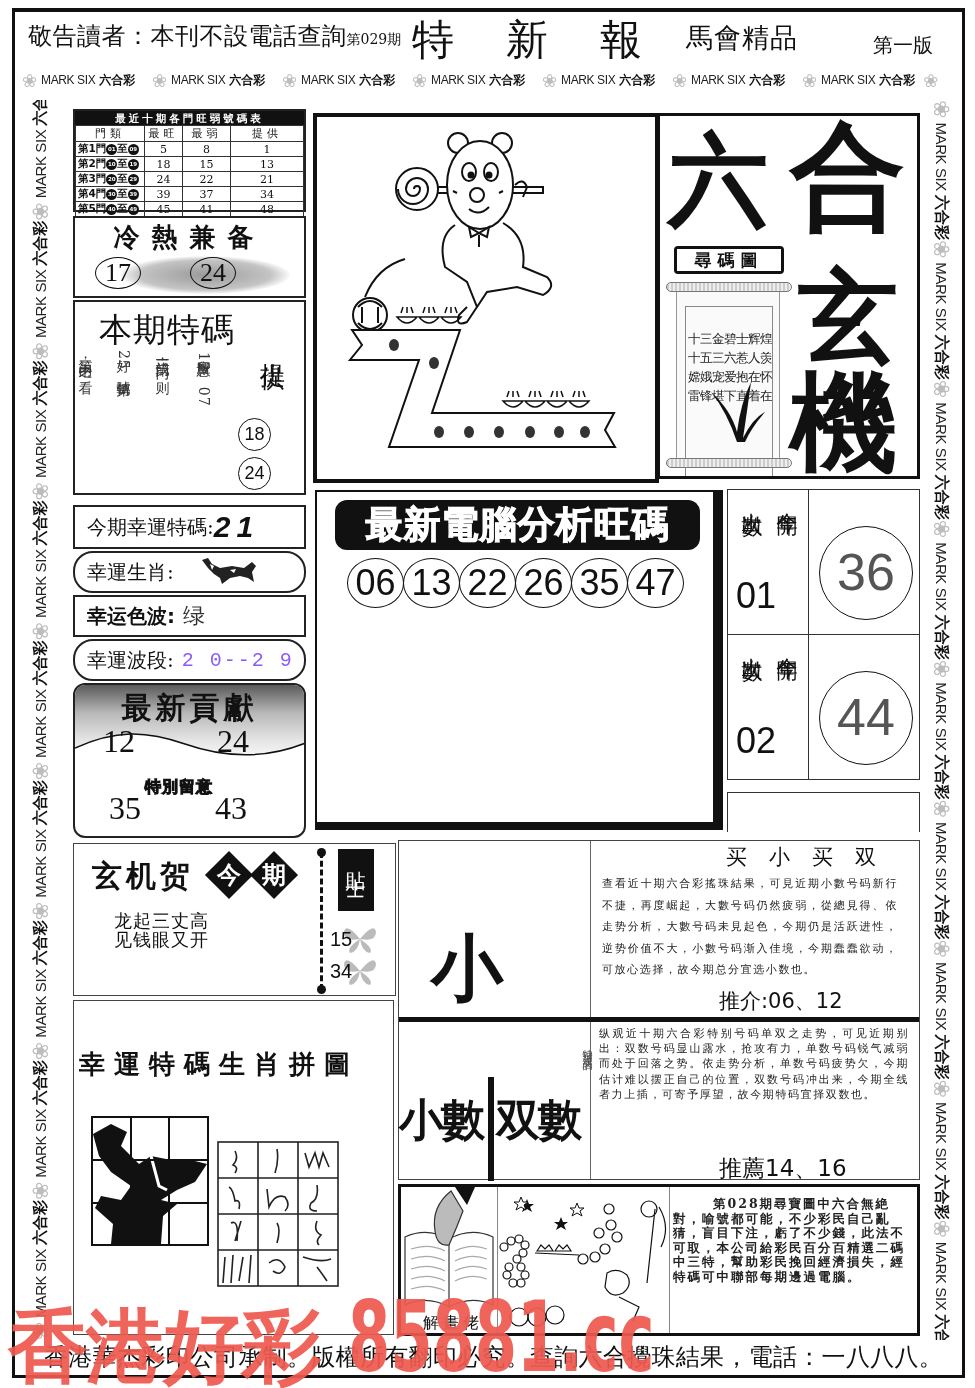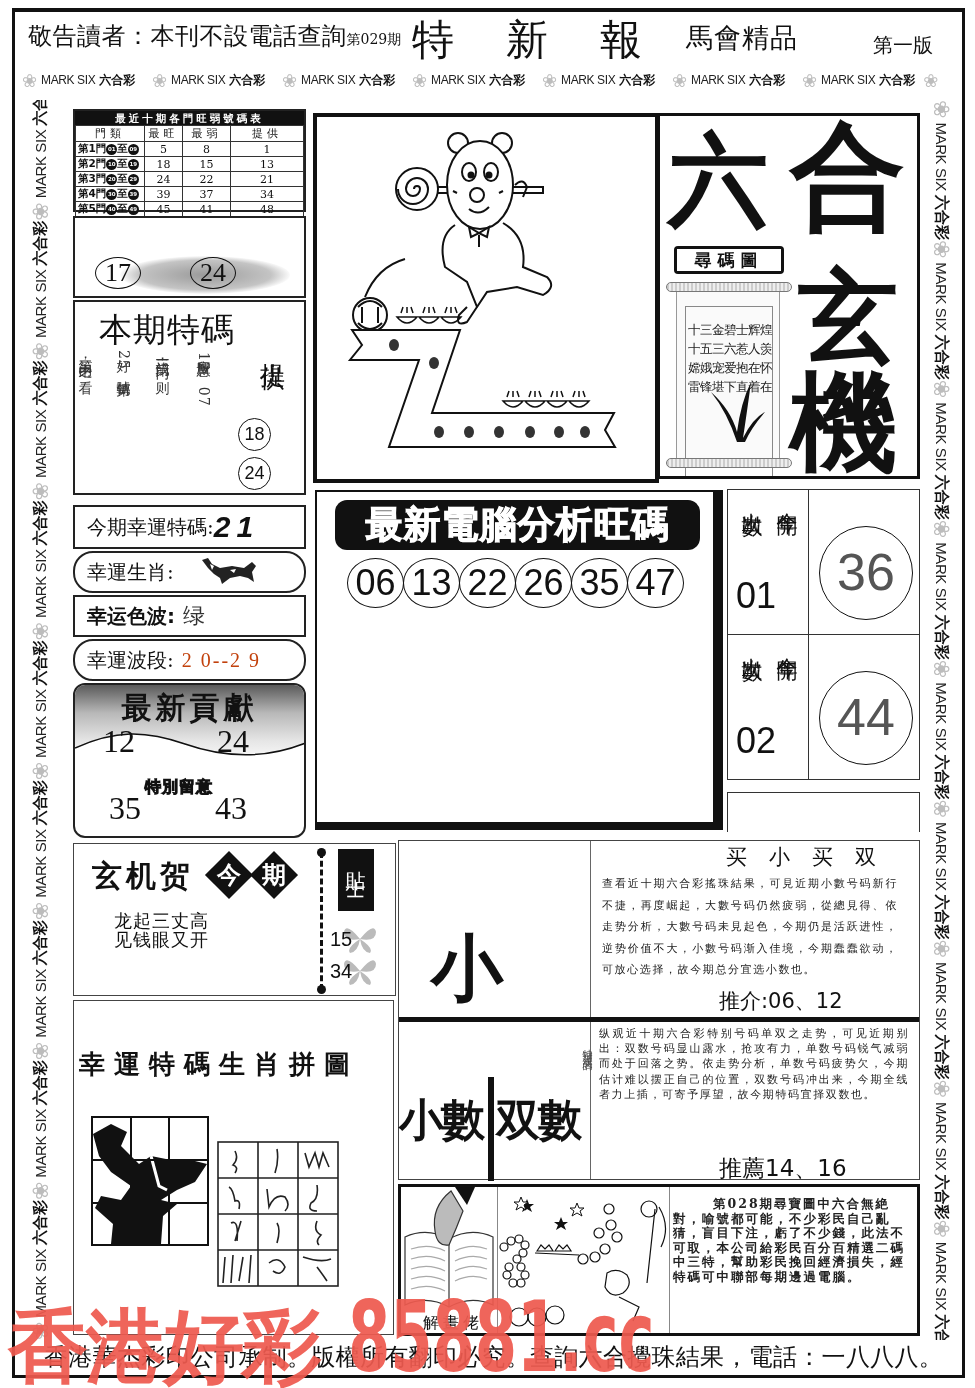--- a/index.html
+++ b/index.html
@@ -60,21 +60,21 @@
 .ct-note{position:absolute;left:70px;top:92px;font-family:"DejaVu Sans",sans-serif;font-weight:bold;font-size:16px;color:#fff;-webkit-text-stroke:1px #111;letter-spacing:1px}
 
 .cart{left:313px;top:113px;width:346px;height:370px;border:4px solid #111}
 
 .xj{left:658px;top:113px;width:262px;height:366px;border:3px solid #111;border-left-width:2px;overflow:hidden}
 .xj-ch{position:absolute;font-size:100px;font-weight:bold;line-height:1;font-family:"DejaVu Serif",serif}
 .xj-label{position:absolute;left:14px;top:130px;width:110px;height:28px;background:#111;border-radius:4px;padding:3px}
 .xj-label span{display:block;background:#fff;height:22px;font-size:17px;letter-spacing:6px;text-align:center;line-height:22px;font-weight:bold}
 .rod{position:absolute;left:6px;width:126px;height:10px;border-radius:5px;background:repeating-linear-gradient(90deg,#ccc 0 2px,#eee 2px 4px);border:1px solid #777}
 .paper{position:absolute;left:16px;top:176px;width:104px;height:168px;border-left:1px solid #999;border-right:1px solid #999;background:#fafafa}
-.paper-inner{position:absolute;left:8px;top:14px;width:88px;height:180px;border:1px solid #888;padding:13px 2px}
+.paper-inner{position:absolute;left:8px;top:14px;width:88px;height:180px;border:1px solid #888;padding:22px 2px}
 .paper-inner div{font-size:12.5px;line-height:19px;white-space:nowrap;letter-spacing:-0.5px;color:#222}
 
 .an{left:315px;top:490px;width:408px;height:340px;border:2px solid #111;border-right:10px solid #111;border-bottom:8px solid #111}
 .an-bar{position:absolute;left:18px;top:8px;width:365px;height:50px;background:#111;border-radius:12px;display:flex;align-items:flex-end;justify-content:center}
 .an-bar span{color:#fff;font-family:"DejaVu Sans",sans-serif;font-weight:bold;font-size:37px;letter-spacing:1px;-webkit-text-stroke:1px #fff}
 .an-nums{position:absolute;left:30px;top:66px;display:flex}
 .an-nums span{width:57px;height:50px;border:1.5px solid #111;border-radius:50%;text-align:center;font-family:"Liberation Sans",sans-serif;font-size:36px;line-height:47px;margin-right:-1px}
 .an-p{position:absolute;left:24px;top:132px;width:342px;font-size:16.5px;line-height:27.5px;text-indent:2.6em;text-align:justify;color:#222}
 
 .ys{left:727px;width:193px;height:146px;border:1.5px solid #333}
@@ -311,20 +311,21 @@
       <td>45</td>
       <td>41</td>
       <td>48</td>
     </tr>
   </tbody>
     </table>
 </div>
 
 <div class="abs box hc">
   <div class="hc-shade"></div>
+  <div class="hc-title">冷熱兼备</div>
   <div class="circ" style="left:20px">17</div>
   <div class="circ" style="left:115px">24</div>
 </div>
 
 <div class="abs box sc">
   <div class="sc-title">本期特碼</div>
   <div class="sc-col" style="left:3px">第三门之中，看</div>
   <div class="sc-col" style="left:41px">好25號轉第</div>
   <div class="sc-col" style="left:80px">二门或第一门，则</div>
   <div class="sc-col" style="left:121px">应留意12、07</div>
@@ -343,21 +344,21 @@
     <path d="M2 4 L8 2 L12 8 L20 12 L32 10 L44 12 L52 6 L56 10 L52 16 L54 26 L48 22 L40 20 L30 22 L22 28 L20 22 L14 18 L8 12 Z" fill="#222"></path>
     <path d="M10 8 L14 10 L12 14 Z M30 14 L36 13 L34 17 Z" fill="#fff"></path>
   </svg>
 </div>
 <div class="abs box lk" style="top:595px;height:42px">
   <span style="font-weight:bold;font-family:'DejaVu Sans',sans-serif">幸运色波:</span>
     <span class="v" style="font-weight:300;font-size:22px;color:#333">绿</span>
 </div>
 <div class="abs box lk round" style="top:639px">
   <span>幸運波段:</span>
-    <span class="v" style="font-family:Liberation Serif, serif;letter-spacing:2px;color:#c2410c">2 0--2 9</span>
+    <span class="v" style="font-family:Liberation Mono, monospace;letter-spacing:2px;color:#8b5cf6">2 0--2 9</span>
 </div>
 
 <div class="abs box ct">
   <div class="ct-bg"></div>
   <svg class="abs" style="left:0;top:45px" width="233" height="40" viewBox="0 0 233 40">
     <path d="M0 18 C40 0 70 0 110 14 C150 28 190 30 233 12 L233 40 L0 40 Z" fill="#fff"></path>
     <path d="M0 18 C40 0 70 0 110 14 C150 28 190 30 233 12" fill="none" stroke="#111" stroke-width="1.5"></path>
   </svg>
   <div class="ct-title">最新貢獻</div>
   <div class="ct-num" style="left:28px;top:38px">12</div>

